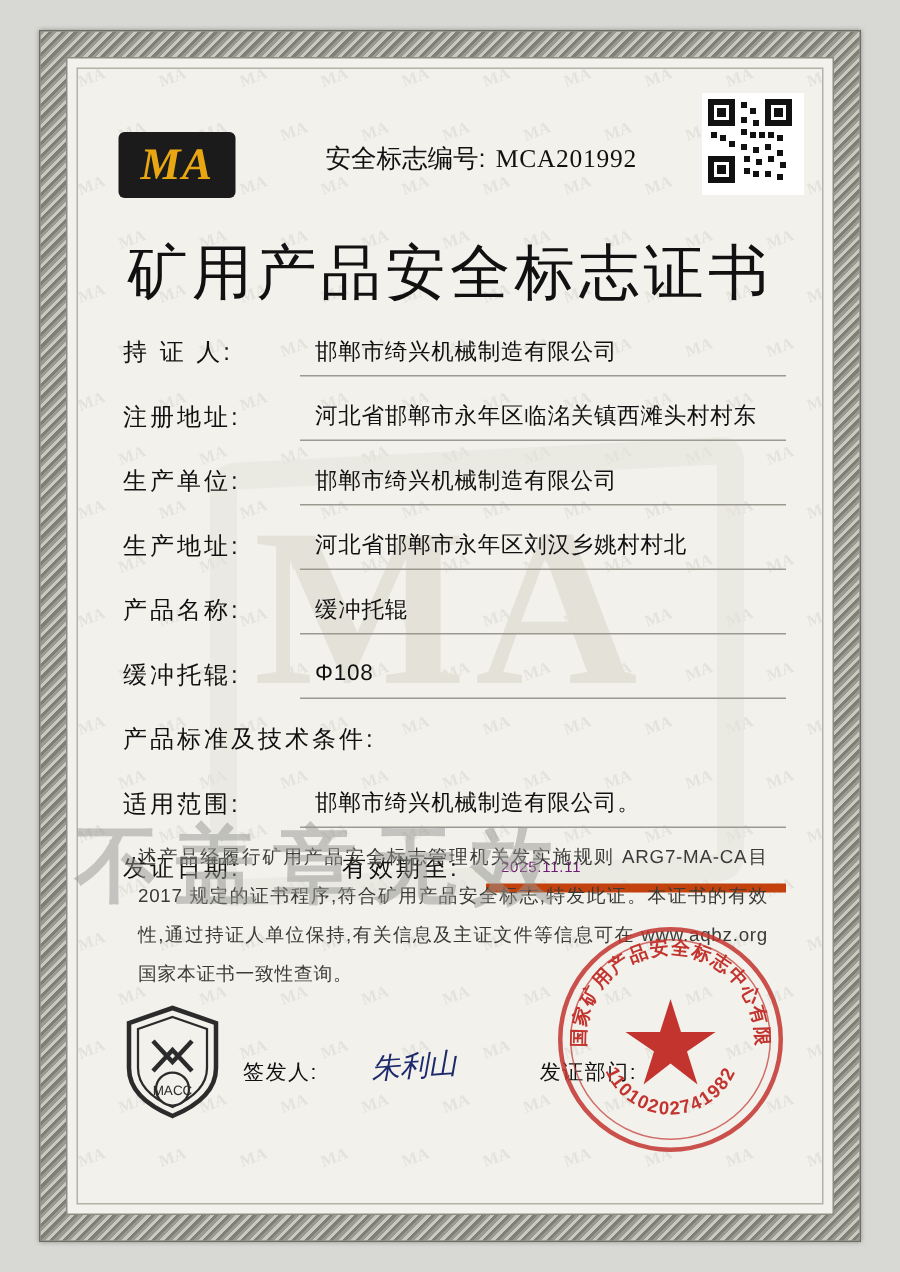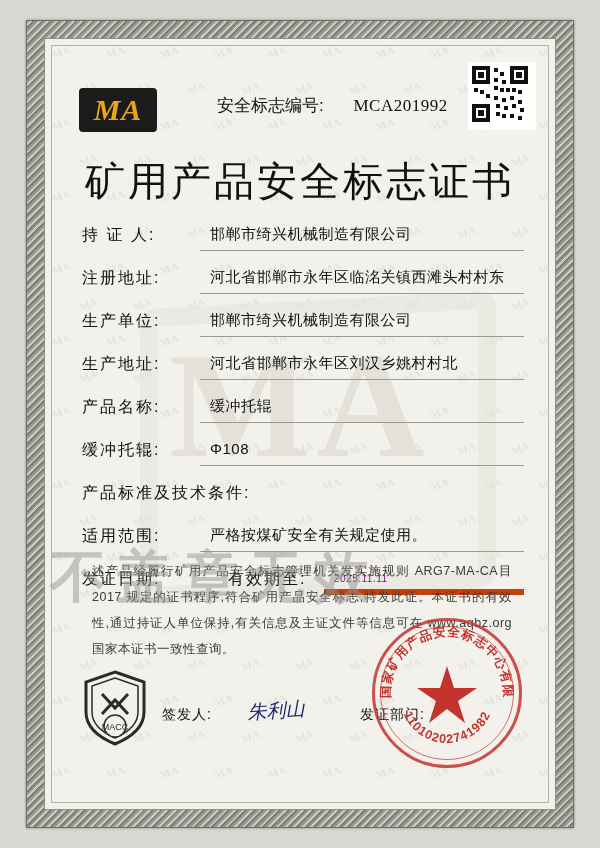--- a/index.html
+++ b/index.html
@@ -85,21 +85,21 @@
     color:#e8a712;font-size:30px;font-weight:bold;
     font-family:"Liberation Serif", serif;
     font-style:italic;
     letter-spacing:1px;
   }
   .cert-no{
     position:absolute;left:165px;top:48px;
     font-size:17px;color:#111;
     font-family:"Liberation Sans", sans-serif;
   }
-  .cert-no .val{font-family:"Liberation Serif", serif;margin-left:25px;letter-spacing:.5px;}
+  .cert-no .val{font-family:"Liberation Serif", serif;margin-left:2px;letter-spacing:.5px;}
   .qr{
     position:absolute;right:12px;top:16px;width:64px;height:64px;
     background:#fff;
     padding:2px;
   }
   .qr svg{display:block}
   .title{
     position:absolute;left:0;right:0;top:108px;
     text-align:center;
     font-size:40px;
@@ -485,21 +485,21 @@
       </div>
       <div class="row">
         <div class="label">缓冲托辊:</div>
         <div class="value">Φ108</div>
       </div>
       <div class="row">
         <div class="label" style="width:210px">产品标准及技术条件:</div>
       </div>
       <div class="row">
         <div class="label">适用范围:</div>
-        <div class="value">严格按煤矿安全有关规定使用。</div>
+        <div class="value">邯郸市绮兴机械制造有限公司。</div>
       </div>
       <div class="row split">
         <div class="label">发证日期:</div>
         <div class="label2">有效期至:</div>
         <div class="value2">2025.11.11</div>
       </div>
     </div>
 
     <div class="note">述产品经履行矿用产品安全标志管理机关发实施规则 ARG7-MA-CA目2017 规定的证书程序,符合矿用产品安全标志,特发此证。本证书的有效性,通过持证人单位保持,有关信息及主证文件等信息可在 www.aqbz.org 国家本证书一致性查询。</div>
 

